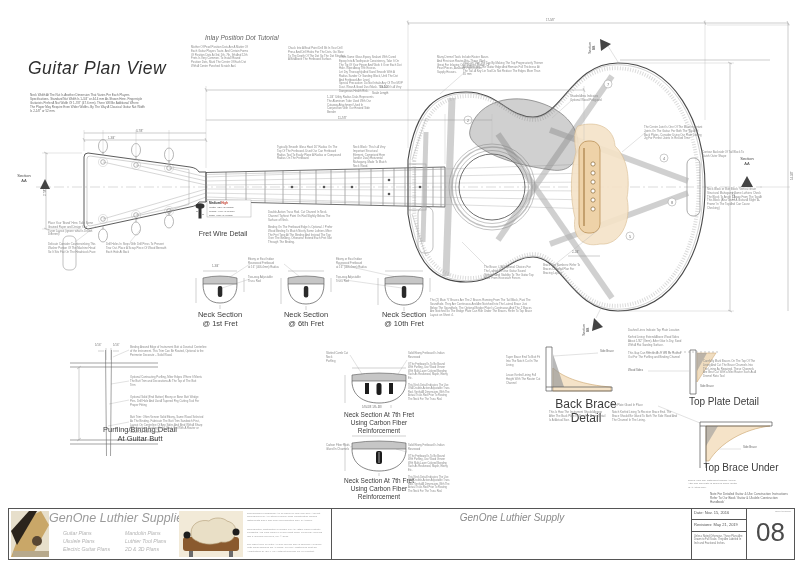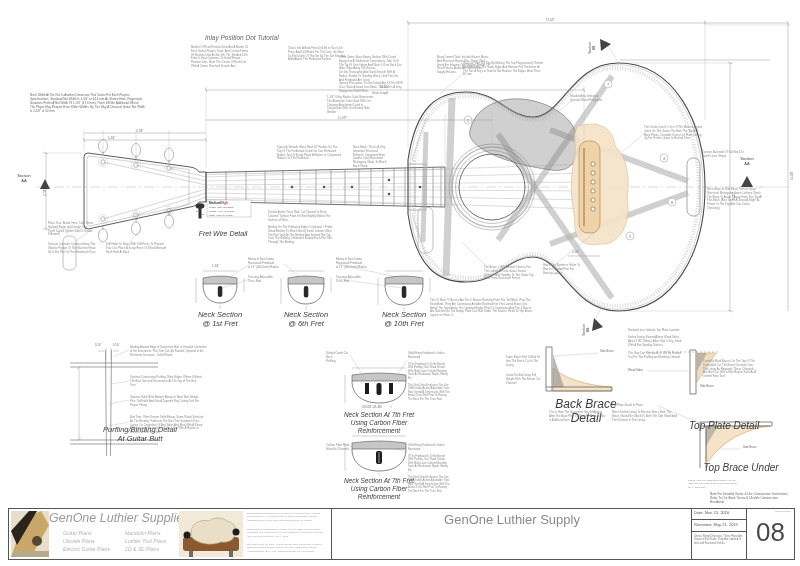--- a/index.html
+++ b/index.html
@@ -1,34 +1,34 @@
 <!DOCTYPE html>
 <html><head>
 <meta charset="utf-8">
 <style>
   html,body{margin:0;padding:0;background:#ddd;}
   #sheet{position:relative;width:800px;height:566px;background:#fff;overflow:hidden;
          font-family:"Liberation Sans",sans-serif;color:#555;}
   #draw{position:absolute;left:0;top:0;}
   .t{position:absolute;color:#8a8a8a;font-size:2.8px;line-height:1.35;white-space:pre-line;}
   .td{color:#6a6a6a;}
-  .lbl{position:absolute;font-style:italic;color:#3c3c3c;text-align:center;white-space:pre-line;line-height:1.2;}
+  .lbl{position:absolute;color:#3c3c3c;text-align:center;white-space:pre-line;line-height:1.2;}
   .dim{position:absolute;color:#777;font-size:2.8px;white-space:nowrap;}
   .rot{transform:rotate(-90deg);transform-origin:0 0;}
   .secmark{position:absolute;color:#444;font-size:4px;line-height:1.15;text-align:center;white-space:pre-line;}
   #plan-title{position:absolute;left:28px;top:58px;font-size:17.5px;font-style:italic;color:#2e2e2e;letter-spacing:.5px;}
   #tut-title{position:absolute;left:205px;top:34px;font-size:6.5px;font-style:italic;color:#666;}
   .fw-spec{position:absolute;color:#555;font-size:2.5px;white-space:nowrap;}
   
   #tblock{position:absolute;left:8px;top:508px;width:785px;height:50px;border:1px solid #555;background:#fff;}
   .cell{position:absolute;top:0;height:100%;border-left:1px solid #555;}
   #brand{position:absolute;left:40px;top:2px;font-size:12.5px;font-style:italic;color:#9a9a9a;white-space:nowrap;}
   .cats{position:absolute;top:21px;font-size:5.2px;font-style:italic;color:#b3b3b3;line-height:1.5;white-space:pre-line;}
   .legal{position:absolute;left:238px;font-size:2.5px;color:#999;width:78px;line-height:1.3;}
-  #co{position:absolute;left:0;width:100%;top:3px;text-align:center;font-size:13px;color:#8a8a8a;}
+  #co{position:absolute;left:0;width:100%;top:3px;text-align:center;font-size:10px;font-style:italic;color:#8a8a8a;}
   #bigtitle{position:absolute;left:0;width:100%;top:15px;text-align:center;font-size:22px;font-style:italic;color:#2c2c2c;}
   .datebox{position:absolute;left:0;width:100%;font-size:4px;color:#555;padding:1px 2px;box-sizing:border-box;border-bottom:1px solid #555;}
   #scalenote{position:absolute;left:2px;top:26px;width:50px;font-size:2.6px;color:#777;line-height:1.3;}
   #sheetlbl{position:absolute;right:3px;top:1px;font-size:2.5px;color:#999;}
   #sheetno{position:absolute;left:0;width:100%;top:8px;text-align:center;font-size:26px;color:#4a4a4a;}
 </style>
 </head>
 <body>
 
 <div id="sheet">
@@ -377,20 +377,21 @@
 
     <g>
       <ellipse cx="200" cy="206" rx="4.5" ry="2.8" fill="#333"></ellipse>
       <rect x="198.5" y="207.5" width="3" height="11" fill="#333"></rect>
       <line x1="197.5" y1="211" x2="196.5" y2="212" stroke="#333" stroke-width="0.7"></line>
       <line x1="202.5" y1="214" x2="203.5" y2="215" stroke="#333" stroke-width="0.7"></line>
       <rect x="207" y="200" width="44" height="17" fill="#fff" stroke="#999" stroke-width="0.4"></rect>
     </g>
   </svg>
 
+  <div id="plan-title">Guitar Plan View</div>
   <div class="t td" style="left:30px;top:93px;width:122px;font-size:3px;">Neck Width At The Nut Is Another Dimension That Varies Per Each Players
 Specifications. Standard Nut Width Is 1-3/4" or 44.4 mm As Shown Here. Fingerstyle
 Guitarists Prefer A Nut Width Of 1-7/8" (47.6 mm). There Will Be Additional Where
 The Player May Require Even Wider Widths. By The Way A Classical Guitar Nut Width
 Is 2-1/8" or 52 mm.</div>
 
   <div id="tut-title">Inlay Position Dot Tutorial</div>
   <div class="t" style="left:191px;top:46px;width:60px;">Mother Of Pearl Position Dots Are A Matter Of Each Guitar Players Taste. And Certain Forms Of Position Dots At 3rd, 5th, 7th, 9th And 12th Frets Is Very Common. To Install Round Position Dots, Mark The Center Of Each Dot With A Center Punched Scratch Awl.</div>
   <div class="t" style="left:288px;top:47px;width:58px;">Chuck Into A Brad Point Drill Bit In Your Drill Press And Drill Holes For The Dots. Go Slow To The Depth Of The Dot So The Dot Sits Just A Bit Above The Fretboard Surface.</div>
   <div class="t" style="left:339px;top:56px;width:64px;">When Some Gloss Epoxy Sealant With Cured Epoxy Into A Toothpaste Consistency, Take It On The Tip Of Your Finger And Work It Over Each Dot Hole. Wipe Away The Excess.
@@ -465,21 +466,21 @@
   <div class="t" style="left:326px;top:444px;width:28px;">Carbon Fiber Rods
 Glued In Channels</div>
   <div class="dim" style="left:362px;top:405px;">1/8+1/8  1/8+1/8</div>
 
   <div class="lbl" style="left:541px;top:397px;width:90px;font-size:12px;">Back Brace Detail</div>
   <div class="t" style="left:549px;top:411px;width:58px;">This Is How The Instrument Should Appear After The Back Plate Is Glued In Place. Detail Is At Actual Size.</div>
   <div class="t" style="left:506px;top:356px;width:38px;">Taper Brace End To Butt Fit Into The Notch Cut In The Lining</div>
   <div class="t" style="left:506px;top:374px;width:38px;">Leave Kerfed Lining Full Height With The Router Cut Channel</div>
   <div class="t td" style="left:600px;top:350px;">Side Brace</div>
 
-  <div class="lbl" style="left:680px;top:396px;width:88px;font-size:10px;margin-top:24px;">Top Plate Detail</div>
+  <div class="lbl" style="left:680px;top:396px;width:88px;font-size:10px;">Top Plate Detail</div>
   <div class="t" style="left:628px;top:329px;width:62px;">Dashed Lines Indicate Top Plate Location</div>
   <div class="t" style="left:628px;top:336px;width:58px;">Kerfed Lining: Extend Above Wood Sides About 1/32" (8mm). After Glue Is Dry, Sand With A Flat Sanding Surface.</div>
   <div class="t" style="left:628px;top:352px;width:56px;">This Gap Can Remain As It Will Be Routed Out For The Purfling and Binding Channel</div>
   <div class="t td" style="left:628px;top:369px;">Wood Sides</div>
   <div class="t" style="left:703px;top:360px;width:54px;">Carefully Mark Braces On The Top Of The Lining And Cut The Brace Channels Into The Lining As Required. These Channels Are Best Cut With a Mini Router Such As A Dremel Roto Tool</div>
   <div class="t td" style="left:700px;top:385px;">Side Brace</div>
 
   <div class="lbl" style="left:697px;top:462px;width:88px;font-size:10px;">Top Brace Under</div>
   <div class="t" style="left:612px;top:404px;width:60px;">Top Plate Glued In Place</div>
   <div class="t" style="left:612px;top:411px;width:66px;">Notch Kerfed Lining To Receive Brace End. The Brace Should Be Glued To Both The Side Wood And The Channel In The Lining.</div>

